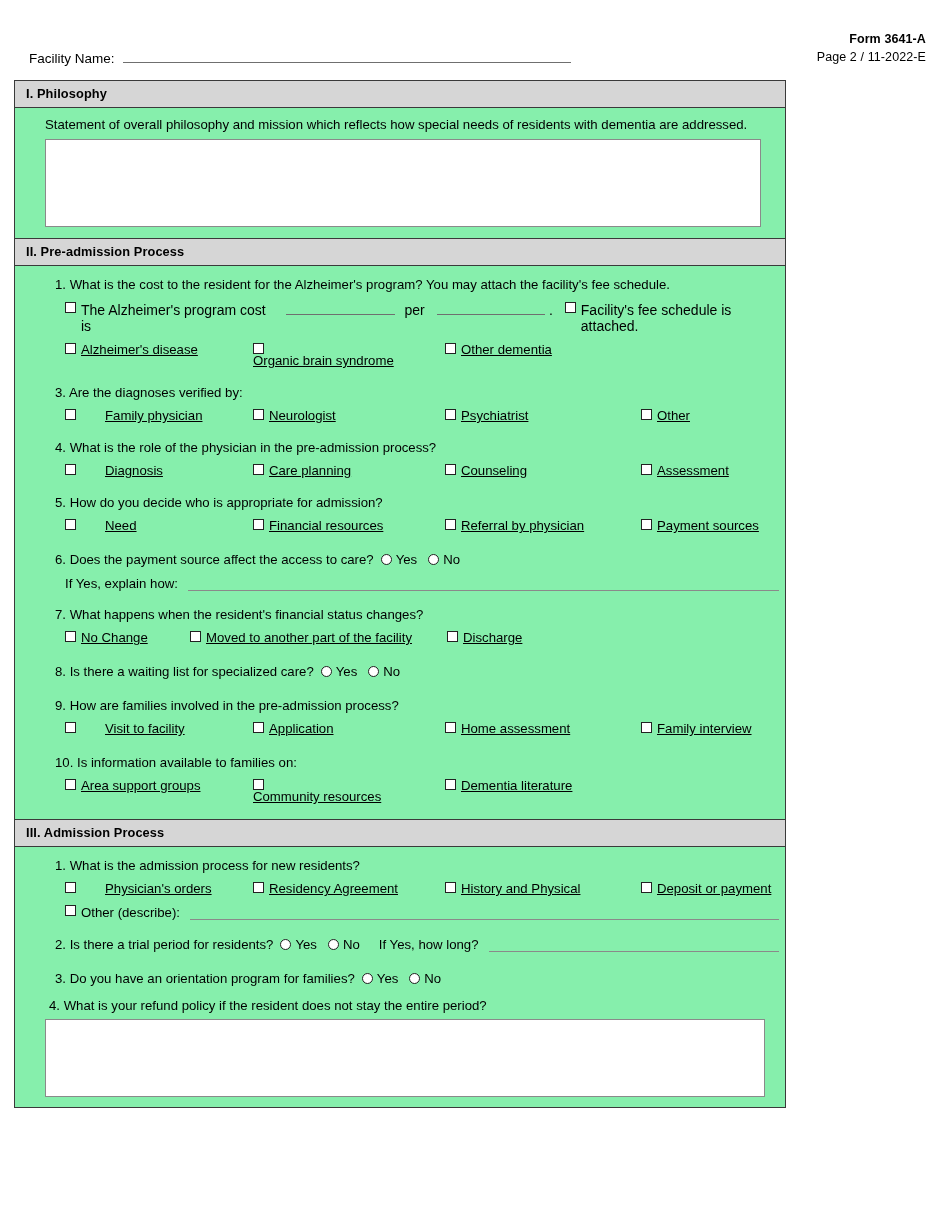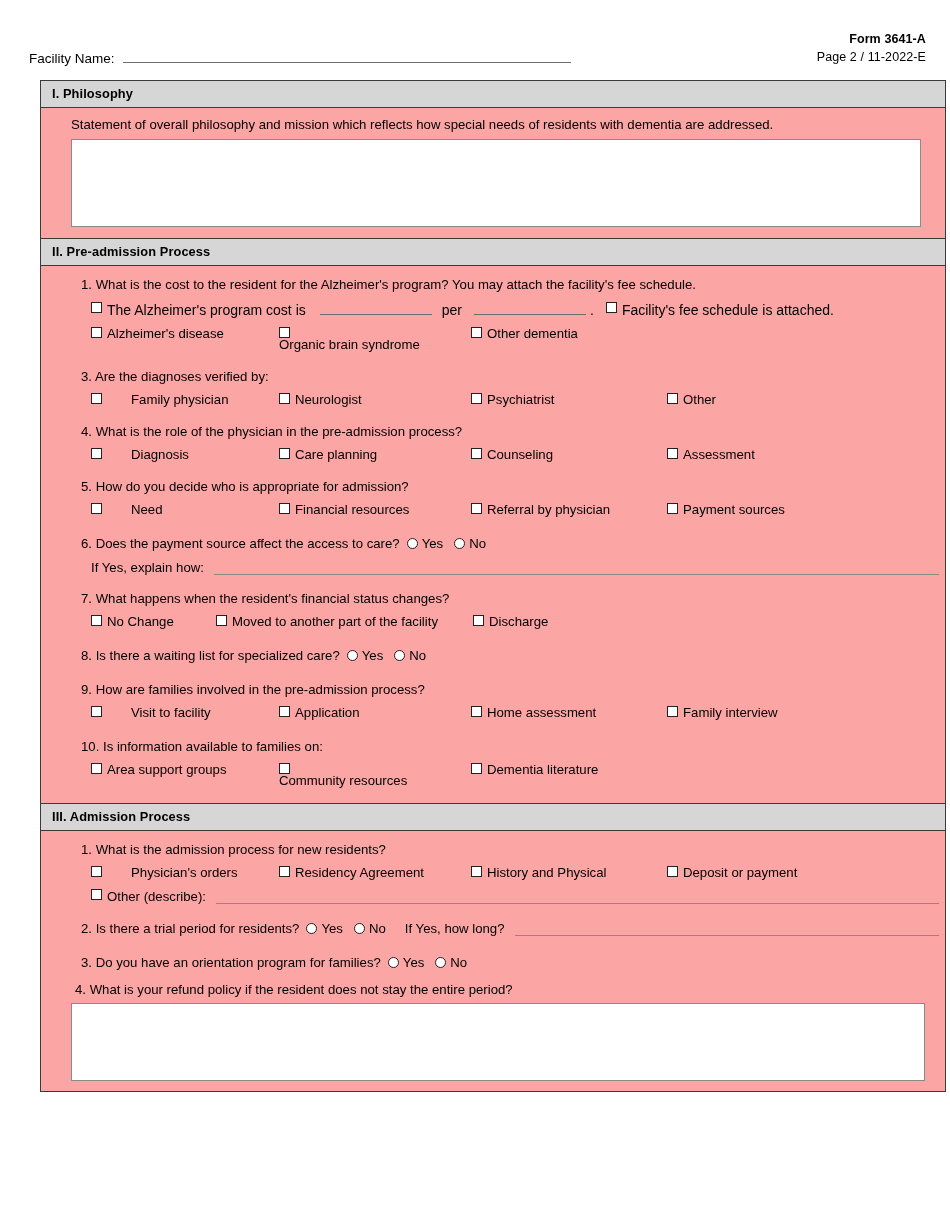--- a/index.html
+++ b/index.html
@@ -26,25 +26,25 @@
     display:flex;align-items:baseline;
   }
   .facility-label{font-size:13.5px;white-space:nowrap;}
   .facility-line{
     width:448px;margin-left:8px;
     border-bottom:1.3px solid #6f6f6f;height:14px;
   }
 
   
   .frame{
-    position:absolute;left:40px;top:80px;
-    width:906px;
+    position:absolute;left:14px;top:80px;
+    width:772px;
     border:1.3px solid #3a3a3a;
     box-sizing:border-box;
-    background:#fca5a5;
+    background:#86efac;
   }
 
   
   .sec-head{
     background:#d6d6d6;
     border-bottom:1.3px solid #3a3a3a;
     font-size:12.8px;font-weight:bold;
     padding:6px 0 6px 11px;
     letter-spacing:.1px;
     line-height:14px;
@@ -87,21 +87,21 @@
     display:inline-block;width:11px;height:11px;
     border:1.3px solid #222;border-radius:50%;background:#fff;
     box-sizing:border-box;
     vertical-align:-1px;margin-right:4px;flex:none;
   }
 
   
   .opts{
     display:flex;align-items:flex-start;
     padding:9px 0 0 50px;
-    font-size:13.2px;line-height:14px;
+    font-size:13.2px;line-height:14px;text-decoration:underline;
   }
   .opt{display:flex;align-items:flex-start;}
   .col4 .opt:nth-child(1){width:188px;gap:24px;}
   .col4 .opt:nth-child(2){width:192px;}
   .col4 .opt:nth-child(3){width:196px;}
   .col4 .opt:nth-child(4){width:auto;justify-content:center;}
   .col3 .opt:nth-child(1){width:188px;}
   .col3 .opt:nth-child(2){width:192px;flex-direction:column;}
   .col3 .opt:nth-child(3){width:auto;}
 

